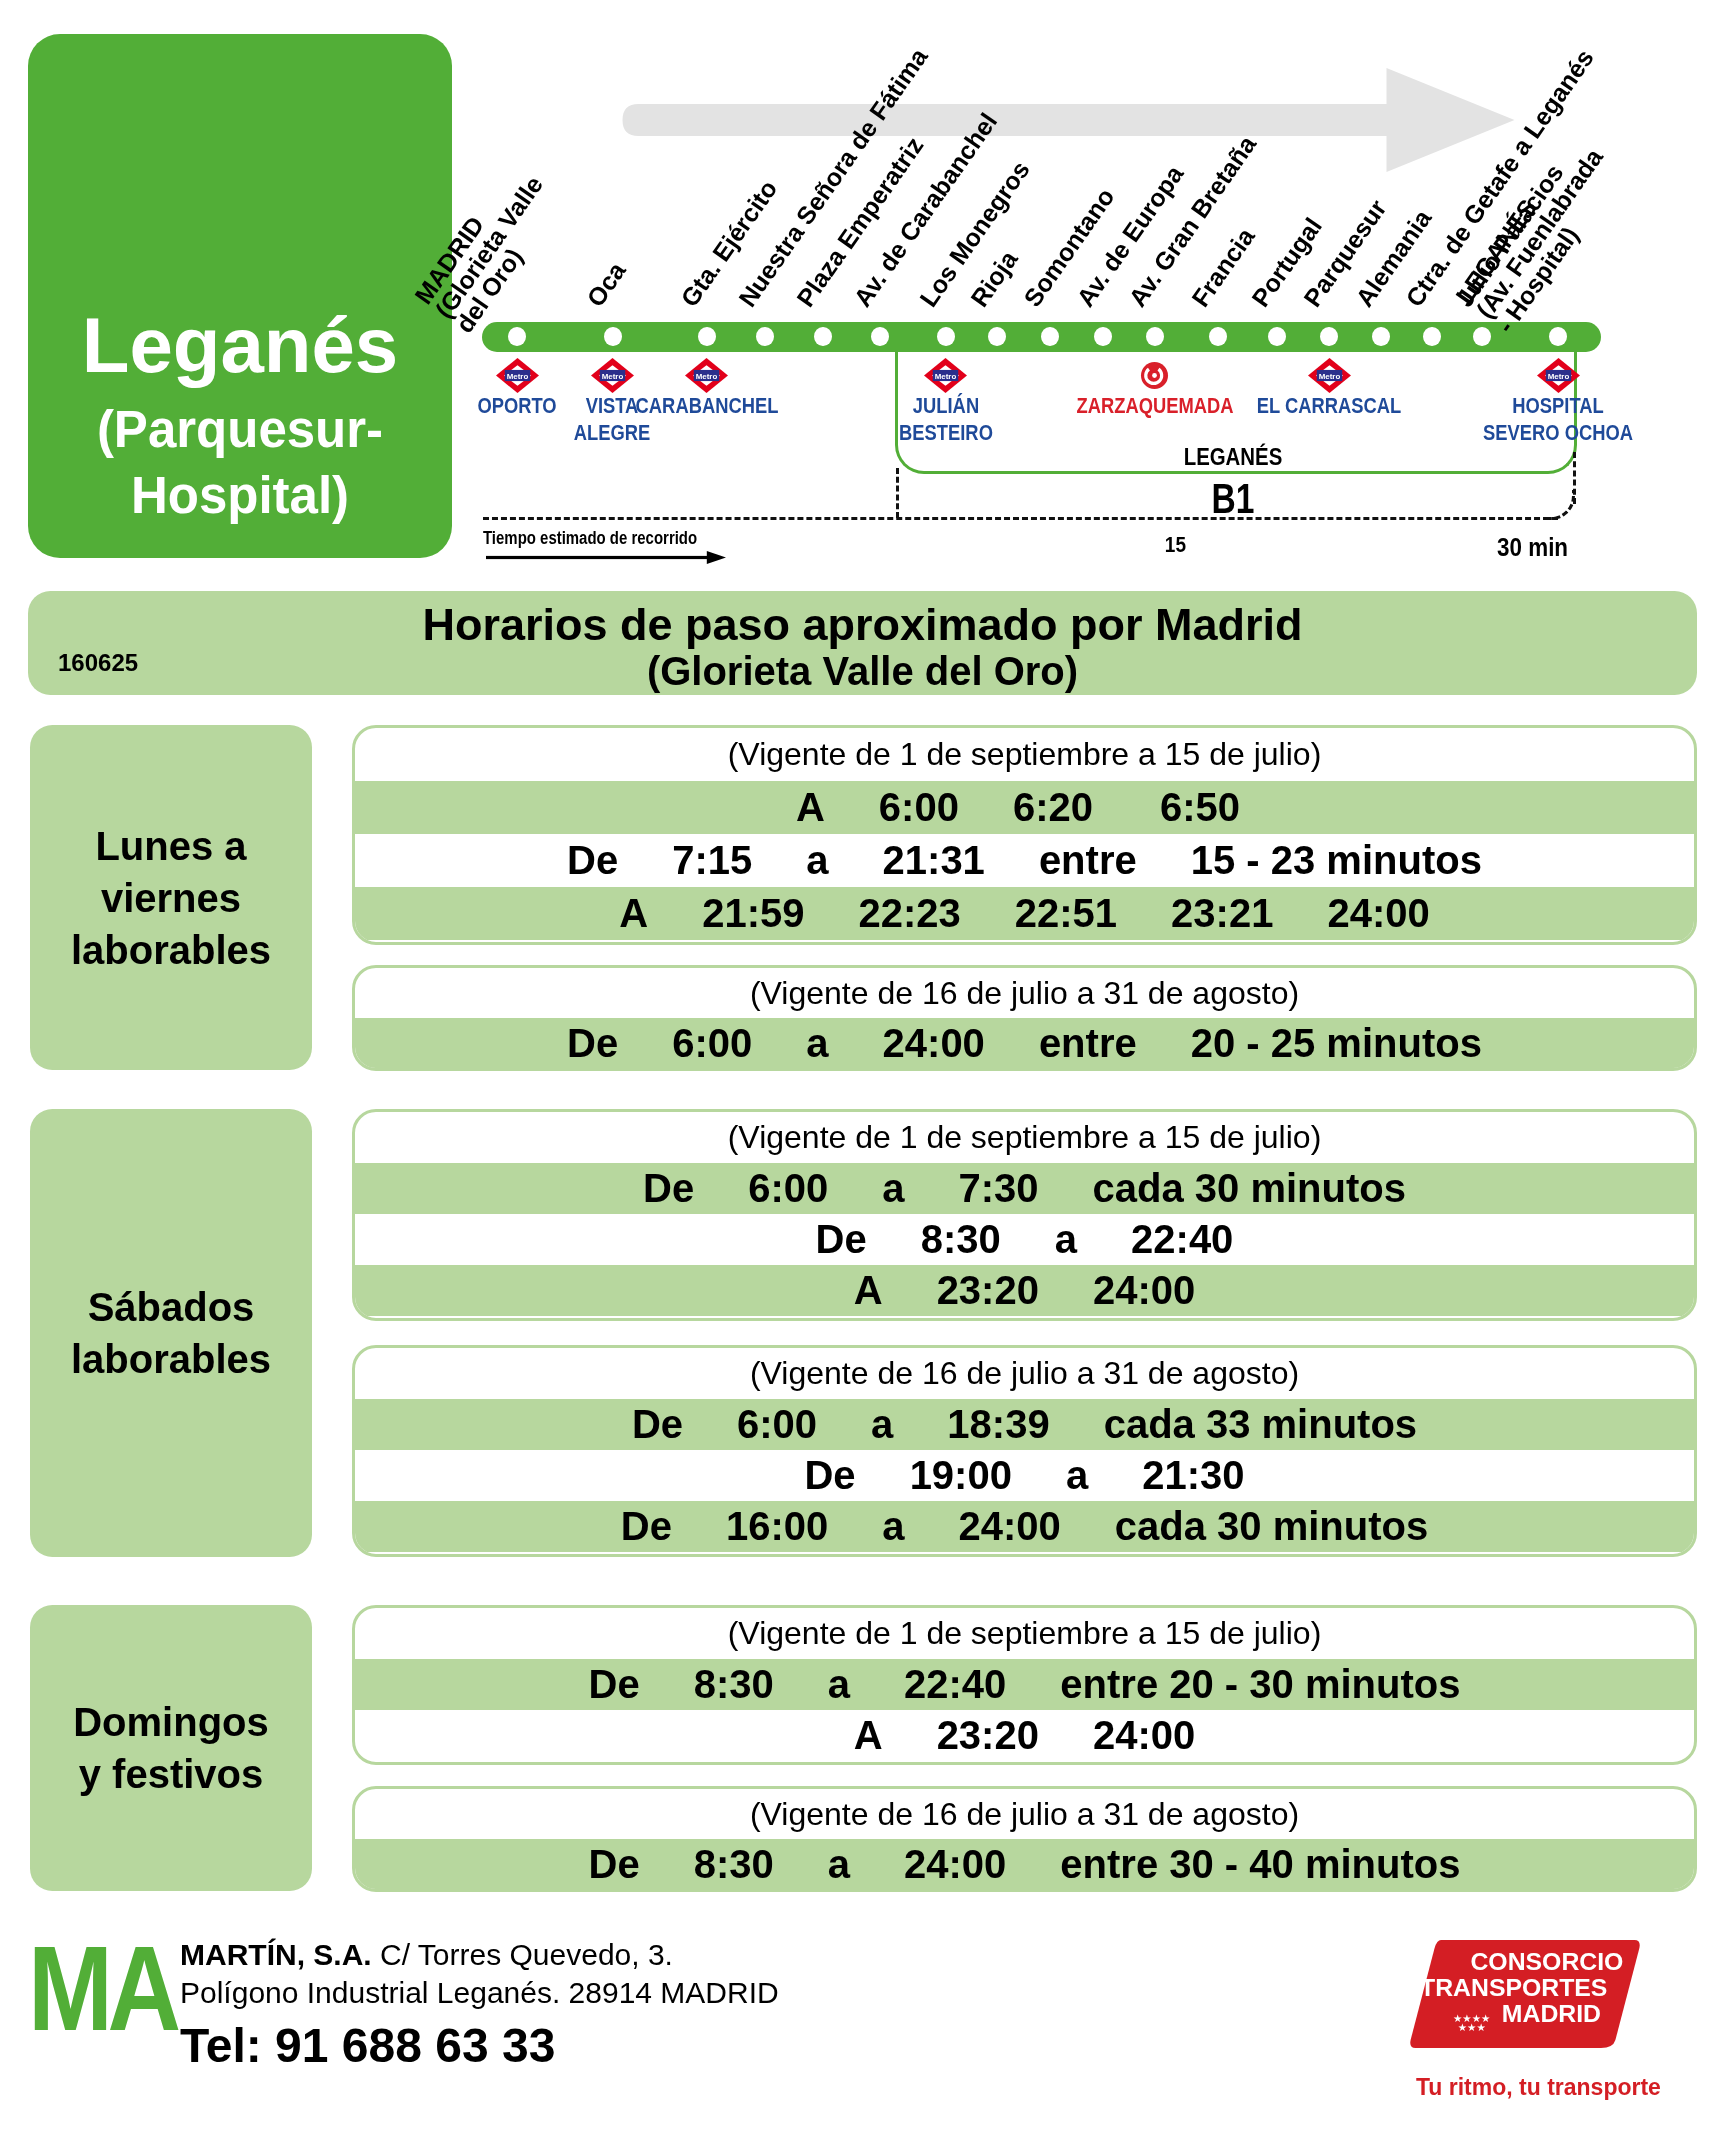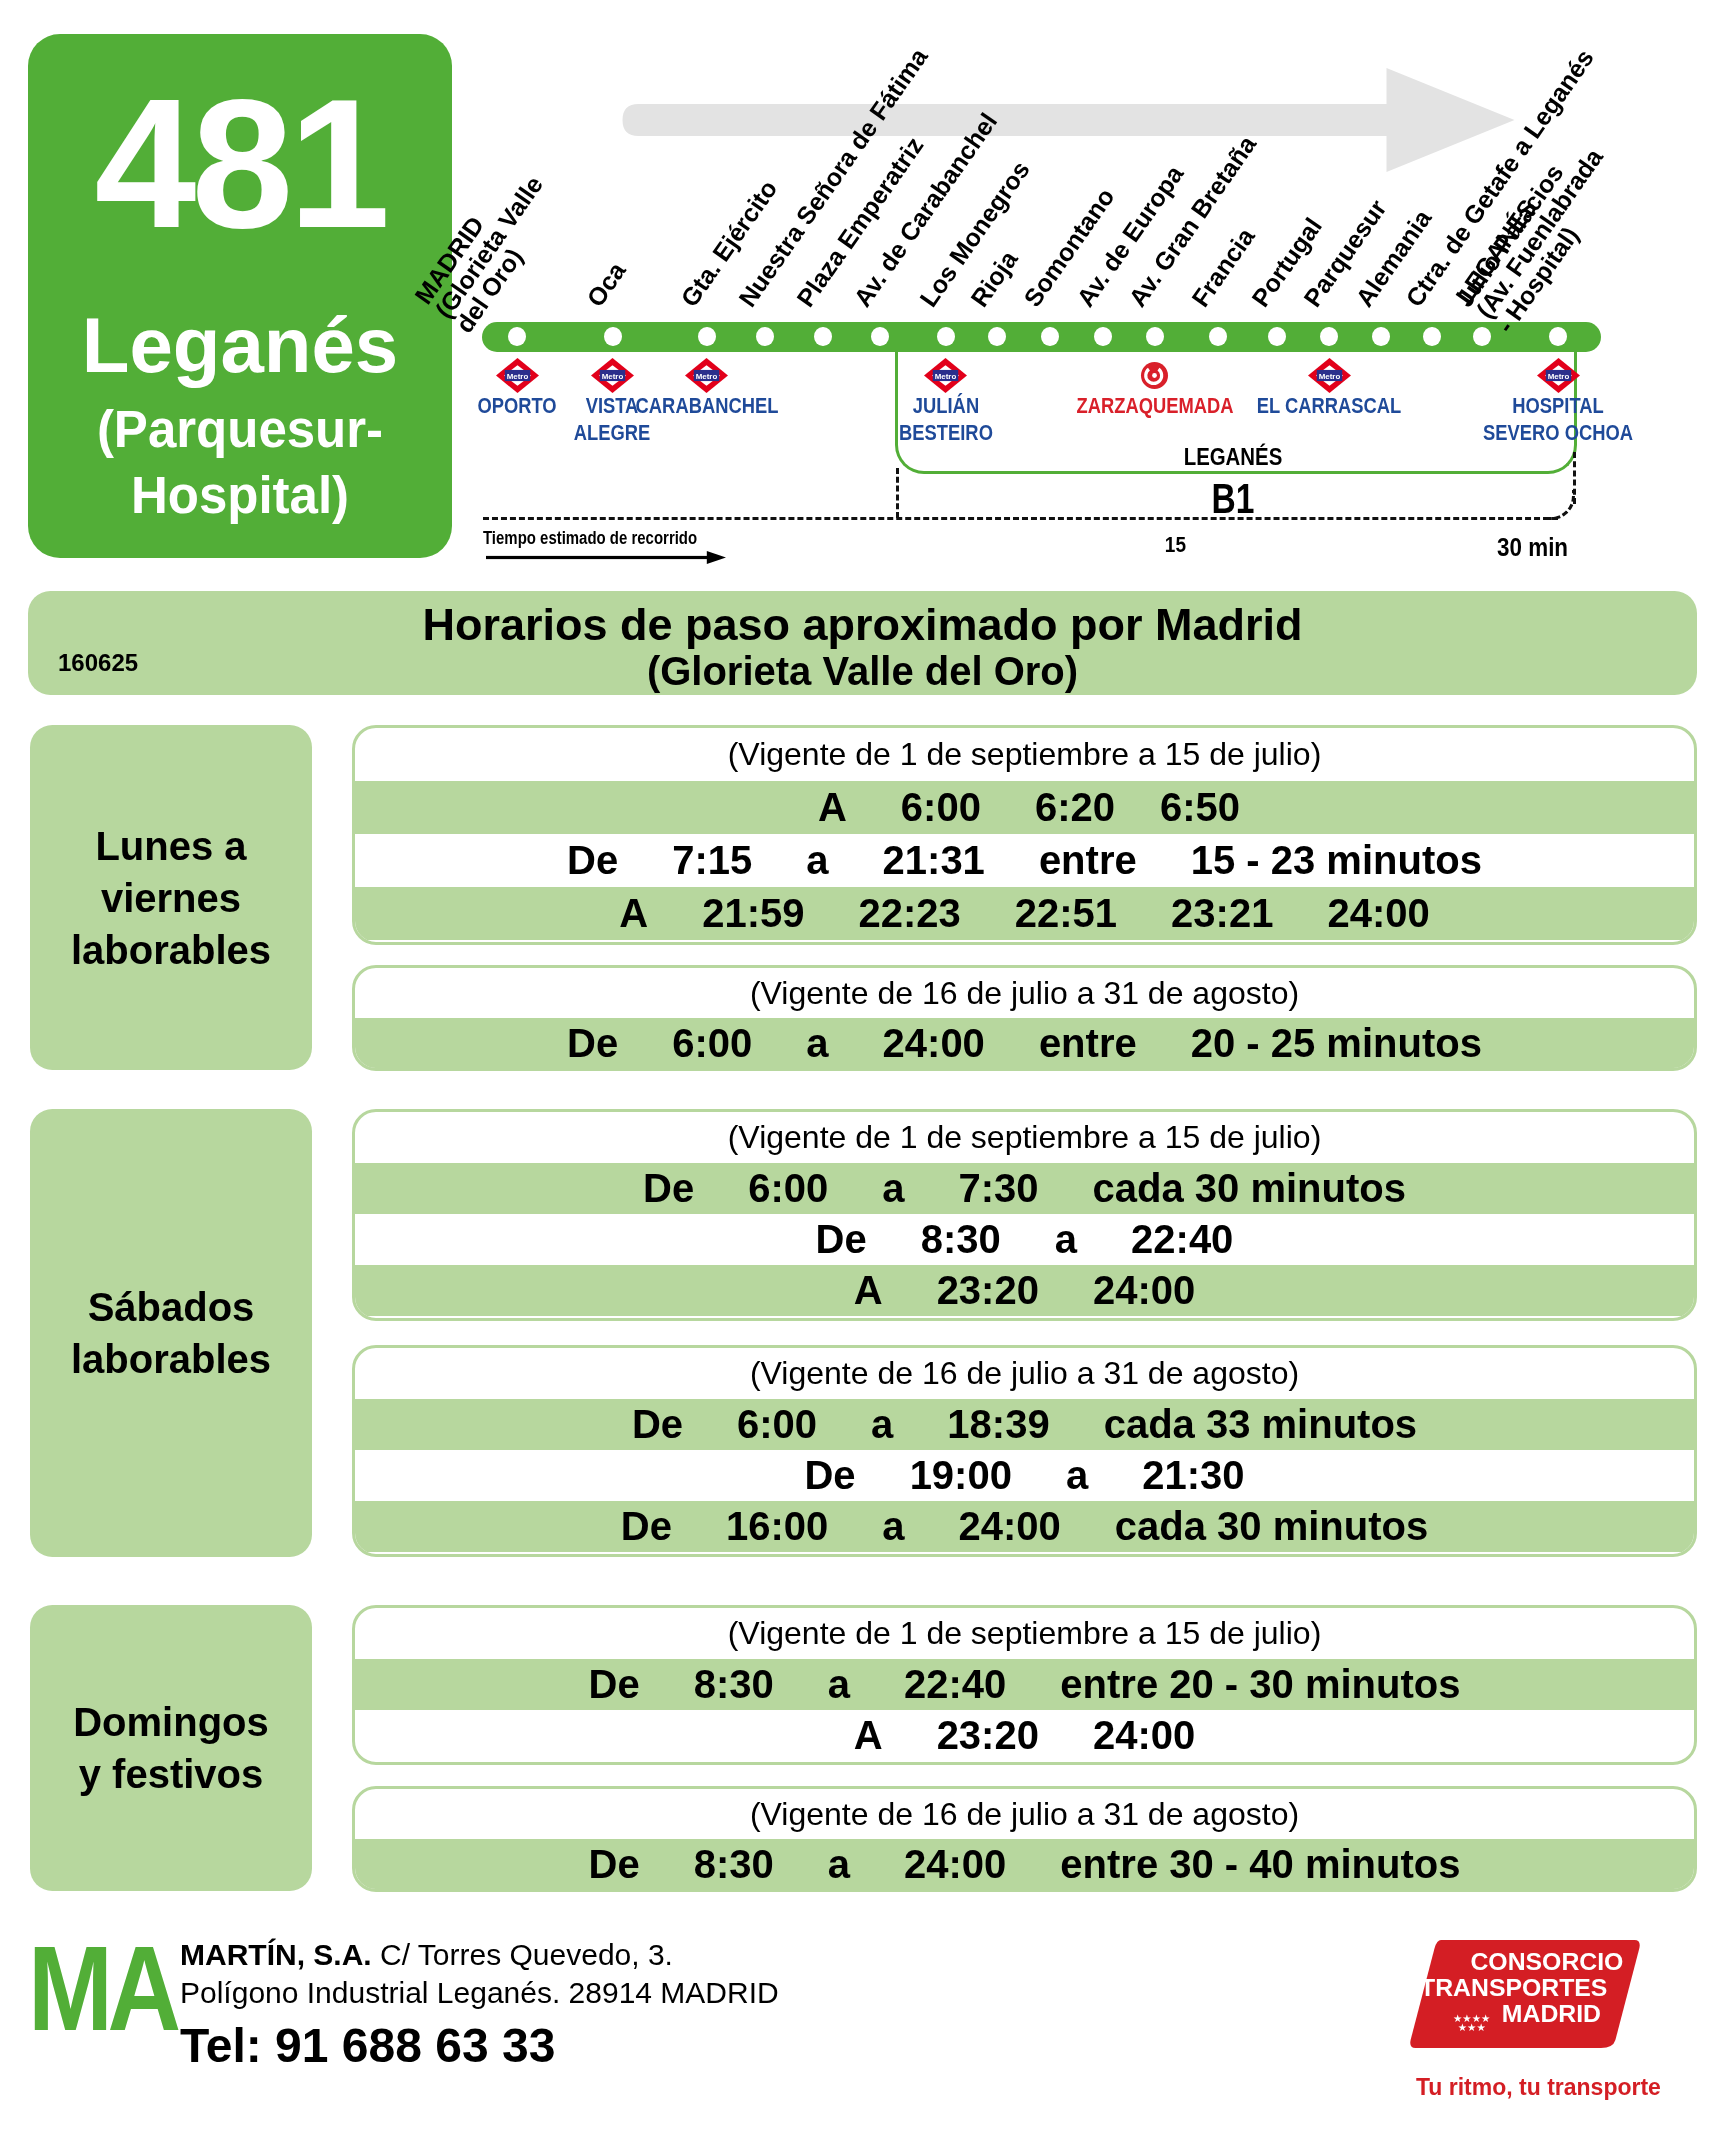--- a/index.html
+++ b/index.html
@@ -58,21 +58,20 @@
   #company-line1 b { font-weight: bold; }
   #company-line2 { left: 180px; top: 1976px; font-size: 30px; white-space: nowrap; }
   #company-tel { left: 180px; top: 2018px; font-size: 48px; font-weight: bold; white-space: nowrap; }
   #ctm-logo { left: 1409px; top: 1940px; width: 232px; height: 108px; }
   #ctm-tagline { left: 1416px; top: 2074px; font-size: 23px; font-weight: bold; color: #d41e24; white-space: nowrap; }
 </style>
 </head>
 <body>
 
 <div id="route-box" class="abs">
-  <div id="route-number">481</div>
   <div id="route-dest">Leganés</div>
   <div id="route-dest-sub1">(Parquesur-</div>
   <div id="route-dest-sub2">Hospital)</div>
 </div>
 
 <svg id="dir-arrow" class="abs" viewBox="0 0 1140 130">
   <path d="M25,65 Q25,45 45,45 L980,45 L980,0 L1140,65 L980,130 L980,85 L45,85 Q25,85 25,65 Z" fill="#e3e3e3"></path>
 </svg>
 
 <div id="diagram"></div>
@@ -103,21 +102,21 @@
 <div id="schedule">
     <div class="day-box" style="top: 725px; height: 345px;">
       <div>
         <div>Lunes a</div>
         <div>viernes</div>
         <div>laborables</div>
       </div>
     </div>
     <div class="card" style="top: 725px; height: 220px;">
       <div class="card-row period" style="height: 53px;">(Vigente de 1 de septiembre a 15 de julio)</div>
-      <div class="card-row shade" style="height: 53px;"><span style="margin: 0px 27px;">A</span><span style="margin: 0px 27px;">6:00</span><span style="margin: 0px 27px;">6:20</span><span style="margin: 0px 18px;">6:50</span></div>
+      <div class="card-row shade" style="height: 53px;"><span style="margin: 0px 27px;">A</span><span style="margin: 0px 27px;">6:00</span><span style="margin: 0px 27px;">6:20</span><span style="margin: 0px 40px;">6:50</span></div>
       <div class="card-row" style="height: 53px;"><span style="margin: 0px 27px;">De</span><span style="margin: 0px 27px;">7:15</span><span style="margin: 0px 27px;">a</span><span style="margin: 0px 27px;">21:31</span><span style="margin: 0px 27px;">entre</span><span style="margin: 0px 27px;">15 - 23 minutos</span></div>
       <div class="card-row shade" style="height: 53px;"><span style="margin: 0px 27px;">A</span><span style="margin: 0px 27px;">21:59</span><span style="margin: 0px 27px;">22:23</span><span style="margin: 12px 27px;">22:51</span><span style="margin: 0px 27px;">23:21</span><span style="margin: 0px 27px;">24:00</span></div>
     </div>
     <div class="card" style="top: 965px; height: 106px;">
       <div class="card-row period" style="height: 50px;">(Vigente de 16 de julio a 31 de agosto)</div>
       <div class="card-row shade" style="height: 50px;"><span style="margin: 0px 27px;">De</span><span style="margin: 0px 27px;">6:00</span><span style="margin: 0px 27px;">a</span><span style="margin: 0px 27px;">24:00</span><span style="margin: 0px 27px;">entre</span><span style="margin: 0px 27px;">20 - 25 minutos</span></div>
     </div>
     <div class="day-box" style="top: 1109px; height: 448px;">
       <div>
         <div>Sábados</div>

